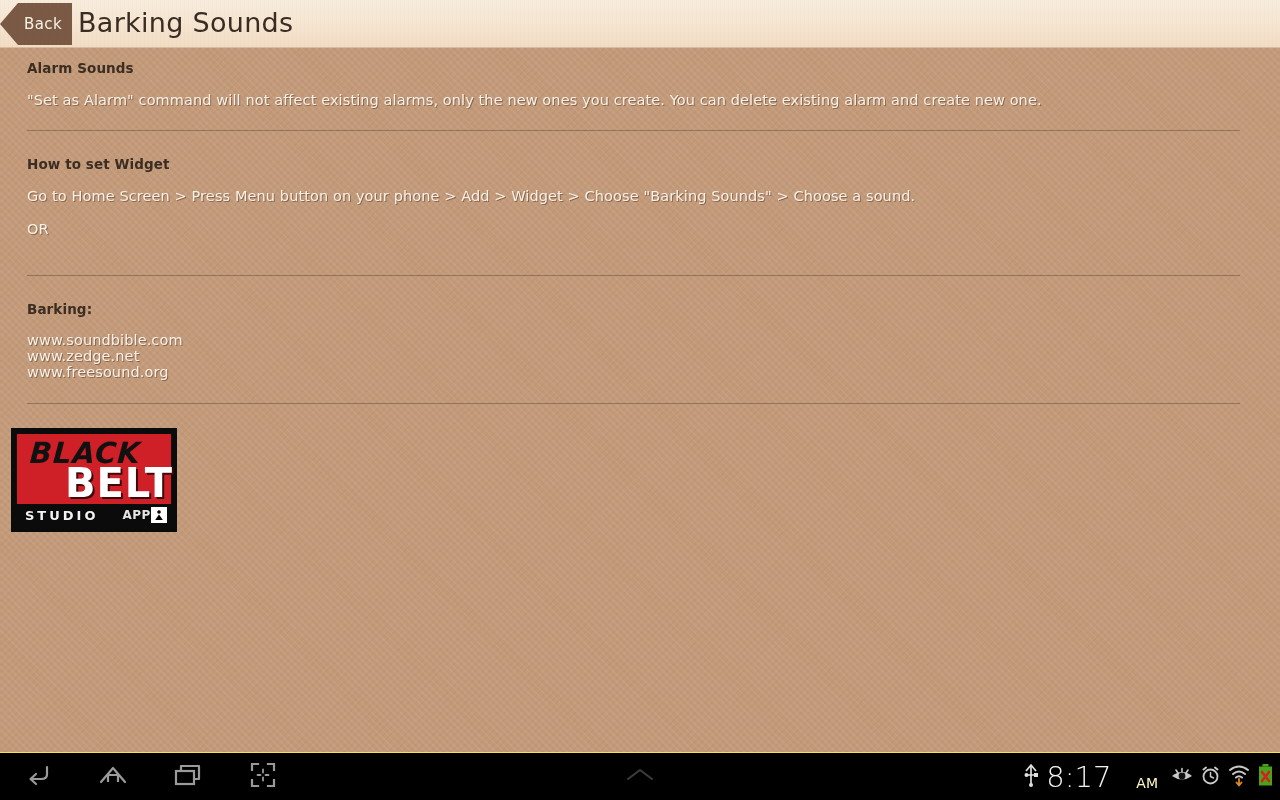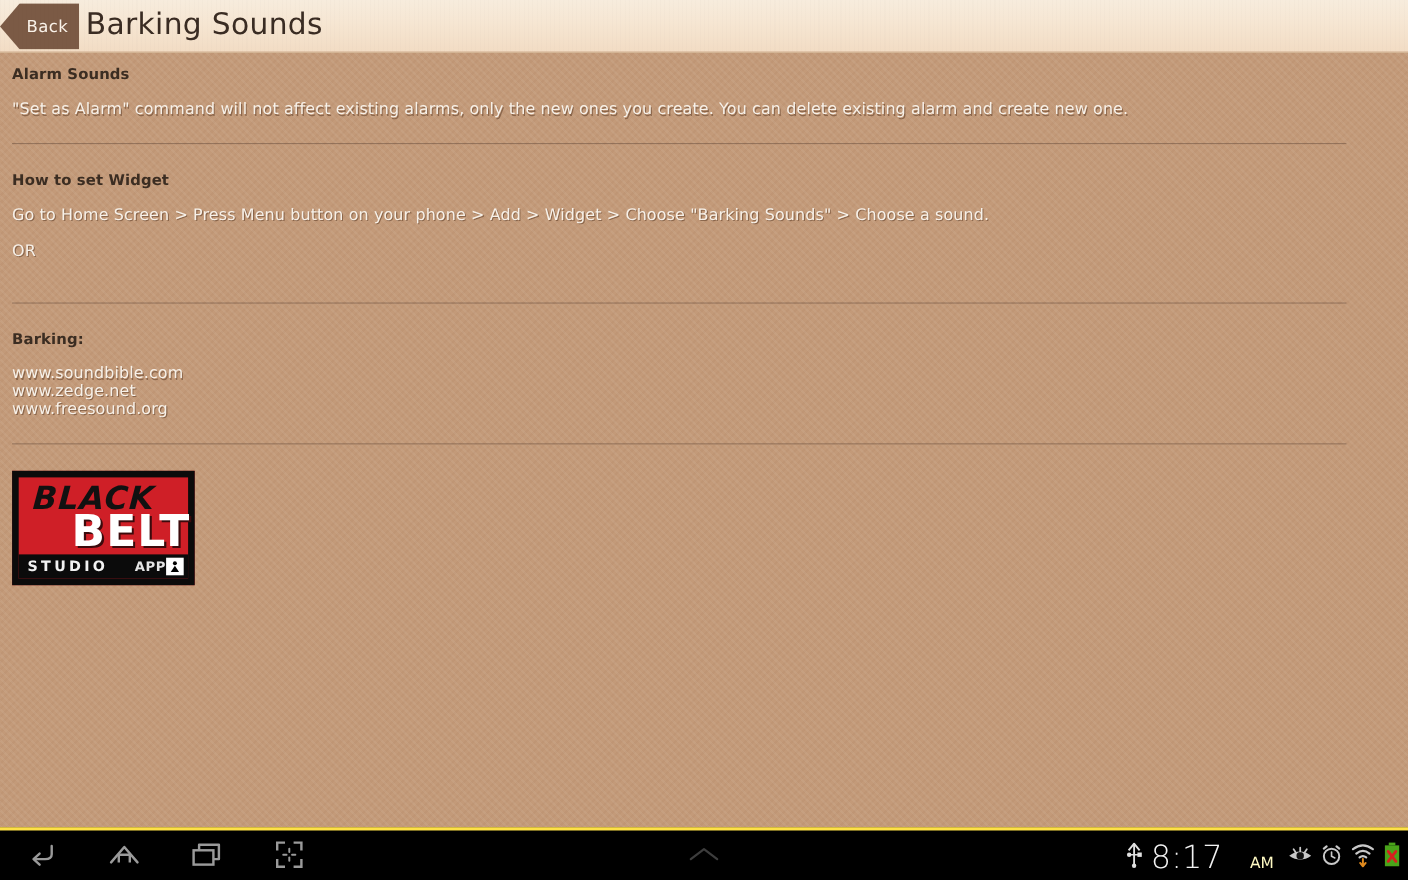--- a/index.html
+++ b/index.html
@@ -42,21 +42,21 @@
     color:#fbf3ea; font-size:15px; letter-spacing:.4px;
     font-family:"DejaVu Sans", sans-serif;
   }
   #page-title {
     position:absolute; left:78px; top:7px;
     font-size:27px; color:#3a2c23; letter-spacing:.3px;
     font-family:"DejaVu Sans", sans-serif; font-weight:400;
   }
 
   
-  #content { position:absolute; left:0; top:48px; width:1236px; }
+  #content { position:absolute; left:16px; top:48px; width:1236px; }
   .sec-head {
     color:#3b2d22; font-size:13.5px; font-weight:bold;
     margin:0 0 0 11px; letter-spacing:.1px;
   }
   .body-txt {
     color:#f7f1e9; font-size:14.5px; margin-left:11px;
     text-shadow:1px 1px 0 rgba(70,40,20,.45);
     letter-spacing:.1px; white-space:nowrap;
   }
   .divider {
@@ -96,21 +96,21 @@
     margin-left:24px; font-family:"DejaVu Sans", sans-serif;
   }
   #logo .strip .mark{
     position:absolute; right:4px; top:3px; width:16px; height:16px;
     background:#fff; display:flex; align-items:center; justify-content:center;
   }
 
   
   #sysbar {
     position:absolute; left:0; top:752px; width:1280px; height:48px;
-    background:#000; border-top:3px solid #fde047;
+    background:#000; border-top:1px solid #fde047;
   }
   .navicons { position:absolute; left:0; top:0; height:48px; display:flex; align-items:center; }
   .navbtn { width:75px; height:48px; display:flex; align-items:center; justify-content:center; }
   .center-ico { position:absolute; left:616px; top:0; width:48px; height:48px;
                 display:flex; align-items:center; justify-content:center; }
   #statusarea {
     position:absolute; right:6px; top:0; height:48px;
     display:flex; align-items:center; gap:7px;
   }
   #clock { color:#f2f2f2; font-size:29px; font-weight:300; letter-spacing:0px;

